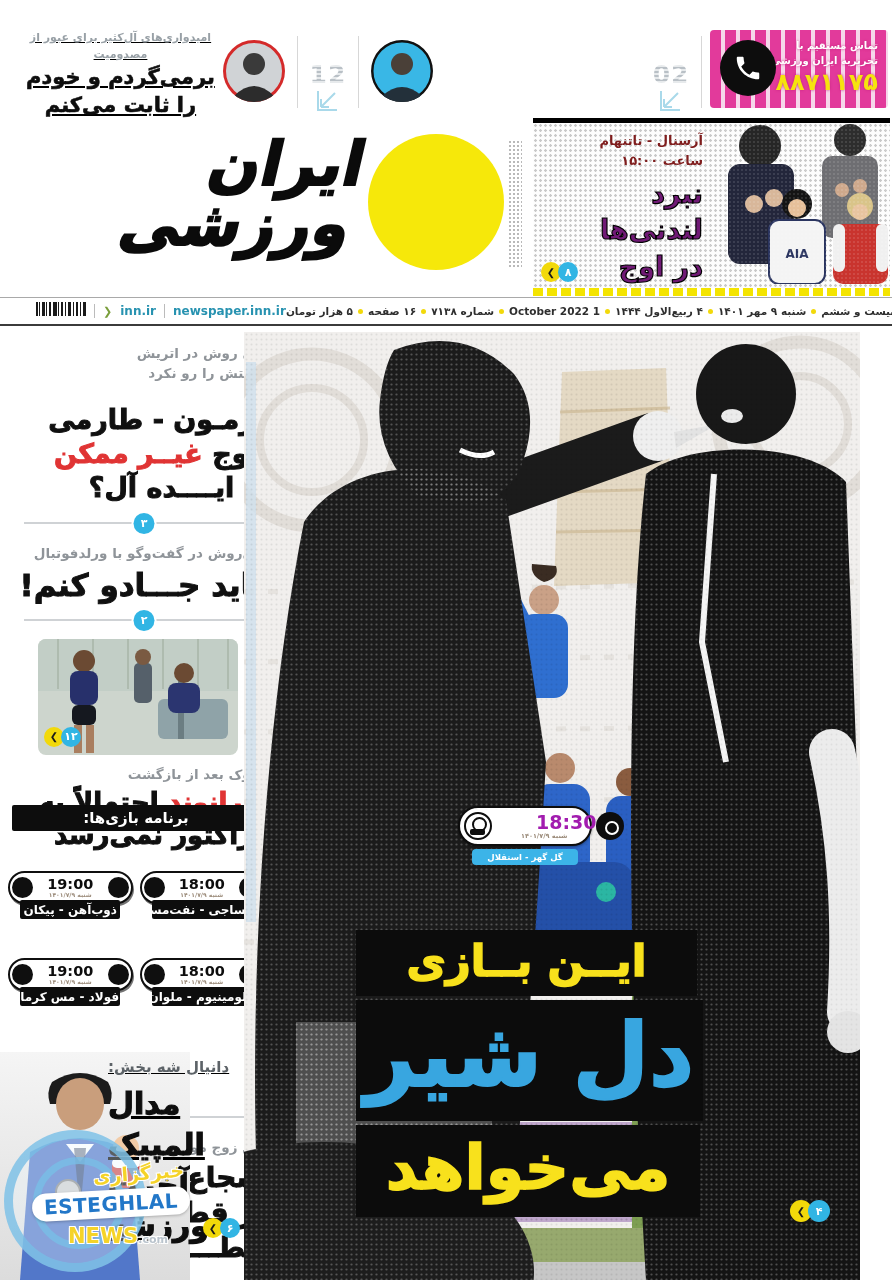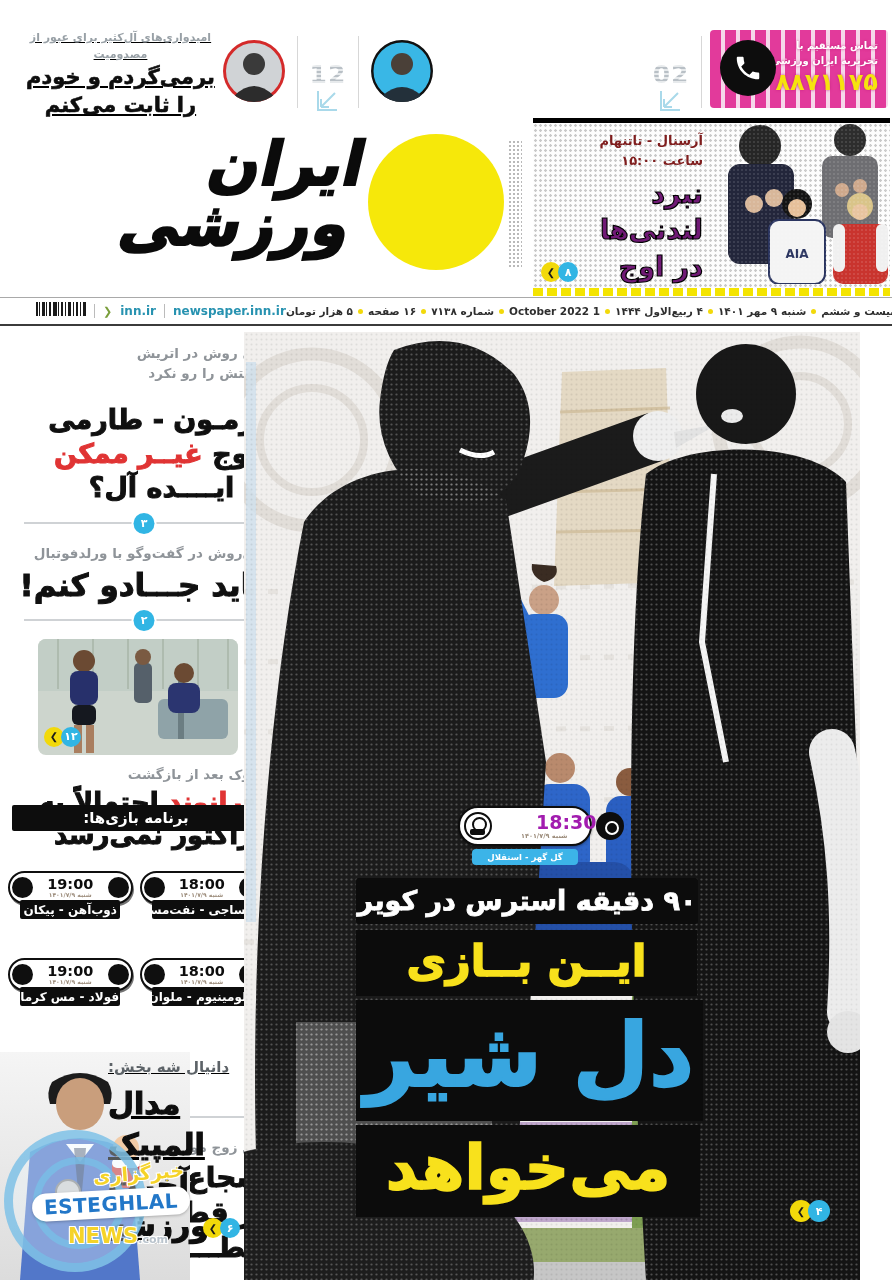--- a/index.html
+++ b/index.html
@@ -546,21 +546,20 @@
   <div class="matchbadge">
     <div class="mlogo est"></div>
     <div class="mid">
       <div class="time">18:30</div>
       <div class="d">شنبه ۱۴۰۱/۷/۹</div>
     </div>
     <div class="mlogo gol"></div>
   </div>
   <div class="teamspill">گل گهر - استقلال</div>
 
-  <div class="strap">۹۰ دقیقه استرس در کویر</div>
   <div class="bar1">ایــن بــازی</div>
   <div class="bar2">دل شیر</div>
   <div class="bar3">می‌خواهد</div>
 
   <div class="corner-badges">
     <div class="ybadge big">❮</div>
     <div class="bbadge big" style="margin-left:-4px;">۴</div>
   </div>
 
 </div>

